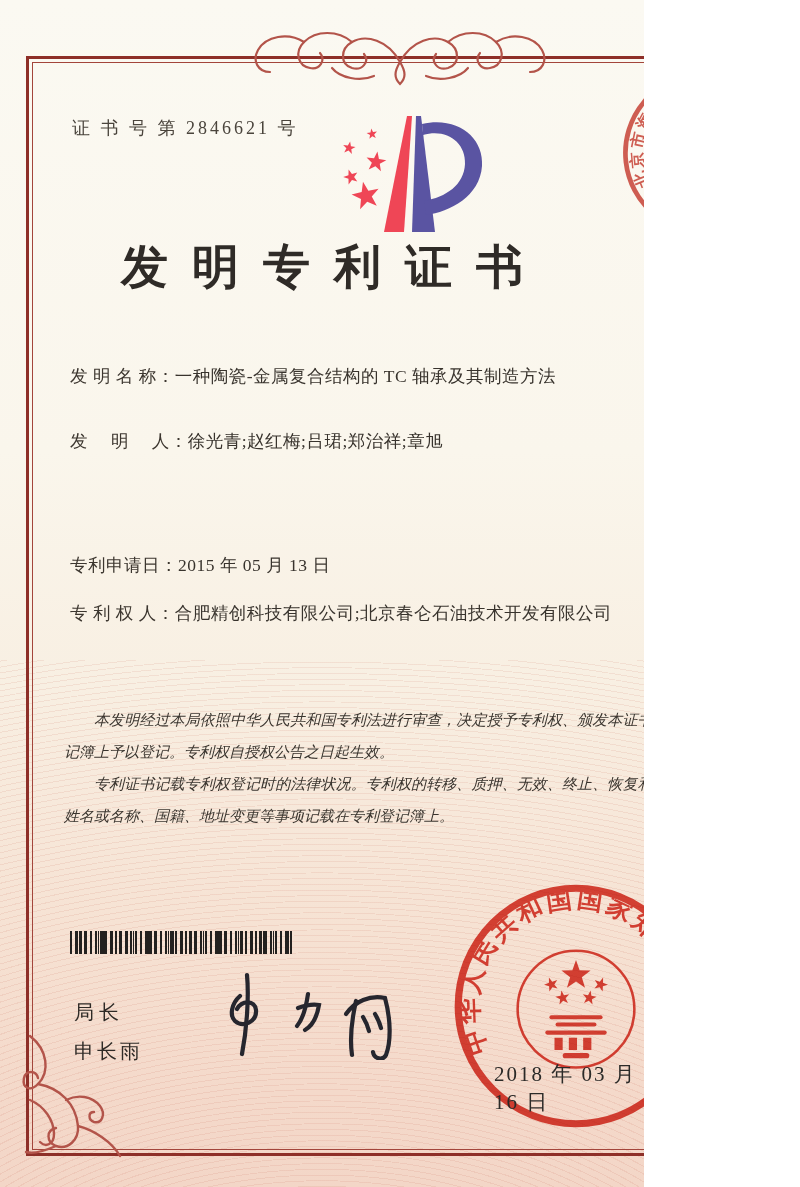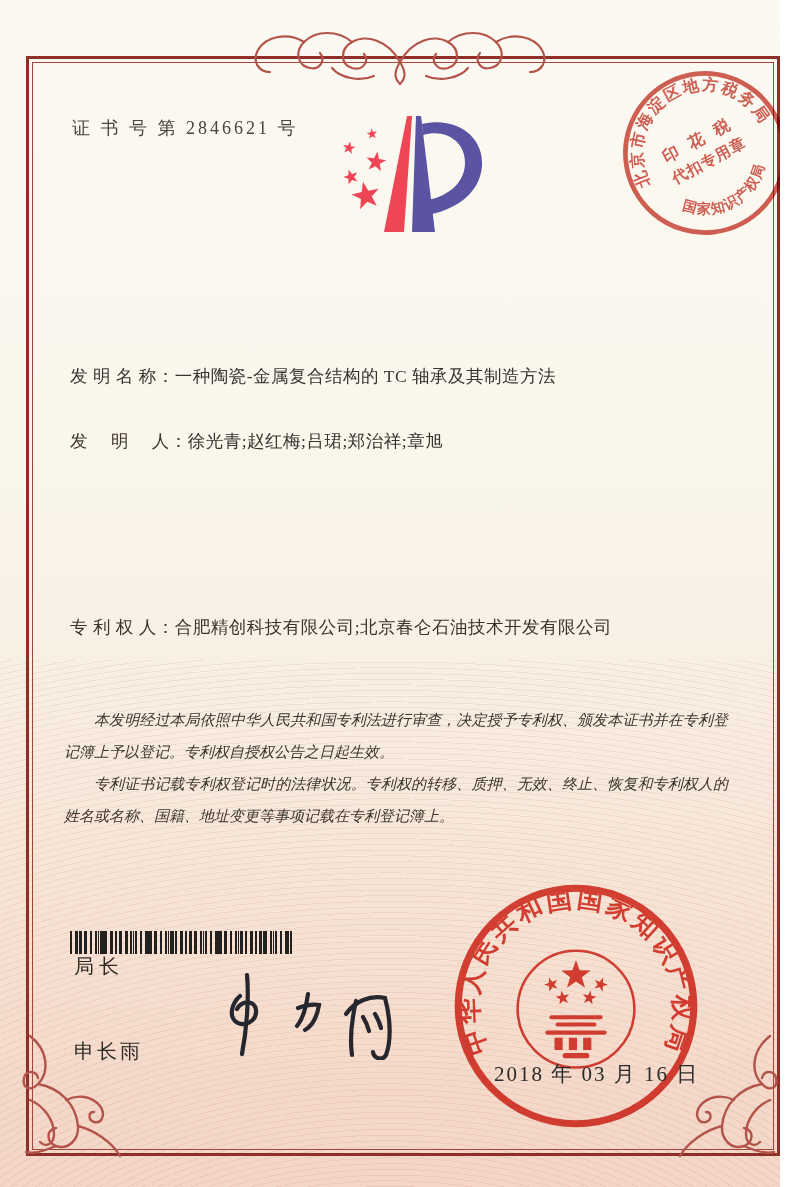--- a/index.html
+++ b/index.html
@@ -1,17 +1,17 @@
 <!DOCTYPE html>
 <html><head>
 <meta charset="utf-8">
 <style>
   html,body{margin:0;padding:0;}
   body{font-family:"Liberation Serif","DejaVu Serif",serif;}
-  #page{position:relative;width:780px;height:1187px;overflow:hidden;
+  #page{position:relative;width:644px;height:1187px;overflow:hidden;
     background:linear-gradient(180deg,#fbf9f2 0%,#faf6ec 38%,#f8efe2 58%,#f6e2d3 78%,#f4d9ca 92%,#f3d6c7 100%);}
   .abs{position:absolute;}
   
   #waves{left:0;right:0;top:660px;bottom:0;
     background:repeating-radial-gradient(1500px 950px at 50% 140%,rgba(200,102,84,0.12) 0 1.5px,rgba(255,255,255,0) 1.5px 9px);
     pointer-events:none;}
   
   #frame-outer{left:26px;top:56px;width:748px;height:1094px;border:3px solid #8e2f28;}
   #frame-inner{position:absolute;left:3px;top:3px;right:3px;bottom:3px;border:1px solid #a3453b;}
   
@@ -25,21 +25,21 @@
   
   #paras{left:64px;top:704px;width:664px;font-size:15px;line-height:32px;color:#3a352f;text-align:justify;font-style:italic;}
   #paras p{margin:0;text-indent:2em;}
   
   #barcode{left:70px;top:931px;width:222px;height:23px;
     background:
       repeating-linear-gradient(90deg,#23211f 0 2px,transparent 2px 5px),
       repeating-linear-gradient(90deg,#23211f 0 1px,transparent 1px 7px),
       repeating-linear-gradient(90deg,transparent 0 9px,#23211f 9px 12px,transparent 12px 23px);}
   
-  #signer-title{left:74px;top:953px;font-size:20px;letter-spacing:5px;color:#2e2a26;font-family:"Liberation Sans","DejaVu Sans",sans-serif;}
+  #signer-title{left:74px;top:999px;font-size:20px;letter-spacing:5px;color:#2e2a26;font-family:"Liberation Sans","DejaVu Sans",sans-serif;}
   #signer-name{left:74px;top:1038px;font-size:20px;letter-spacing:3px;color:#2e2a26;font-family:Liberation Serif, serif;}
   #signature{left:198px;top:968px;}
   
   #tax-seal{left:616px;top:64px;mix-blend-mode:multiply;opacity:.88;}
   #main-seal{left:448px;top:878px;mix-blend-mode:multiply;opacity:.93;}
   #issue-date{left:494px;top:1060px;font-size:21px;color:#2b2a28;letter-spacing:2px;z-index:5;}
   
   #logo{left:334px;top:100px;}
   
   .orn{color:#b3544a;}
@@ -123,28 +123,32 @@
     <path d="M88,24 C124,16 150,38 148,66 C146,96 116,112 92,115 L90,101 C112,97 130,85 131,64 C132,42 112,28 89,35 Z" fill="#5a54a2"></path>
     <g fill="#ef4656">
       <use href="#star" transform="translate(32,96) scale(1.45) rotate(-12)"></use>
       <use href="#star" transform="translate(42,62) scale(1.05) rotate(8)"></use>
       <use href="#star" transform="translate(17,77) scale(0.78) rotate(-18)"></use>
       <use href="#star" transform="translate(15,48) scale(0.66) rotate(10)"></use>
       <use href="#star" transform="translate(38,34) scale(0.55) rotate(-8)"></use>
     </g>
   </svg>
 
+  <div id="title" class="abs">发明专利证书</div>
 
   <div class="abs field" style="top:429px">
     <span class="lab">发　 明　 人：</span><span>徐光青;赵红梅;吕珺;郑治祥;章旭</span>
   </div>
   <div class="abs field" style="top:364px">
     <span class="lab">发 明 名 称：</span><span>一种陶瓷-金属复合结构的 TC 轴承及其制造方法</span>
   </div>
-  <div class="abs field" style="top:615px">
+  <div class="abs field" style="top:553px">
+    <span class="lab">专利申请日：</span><span>2015 年 05 月 13 日</span>
+  </div>
+  <div class="abs field" style="top:601px">
     <span class="lab">专 利 权 人：</span><span>合肥精创科技有限公司;北京春仑石油技术开发有限公司</span>
   </div>
 
   <div id="paras" class="abs">
     <p>本发明经过本局依照中华人民共和国专利法进行审查，决定授予专利权、颁发本证书并在专利登记簿上予以登记。专利权自授权公告之日起生效。</p>
     <p>专利证书记载专利权登记时的法律状况。专利权的转移、质押、无效、终止、恢复和专利权人的姓名或名称、国籍、地址变更等事项记载在专利登记簿上。</p>
   </div>
 
   <div id="barcode" class="abs"></div>
 

